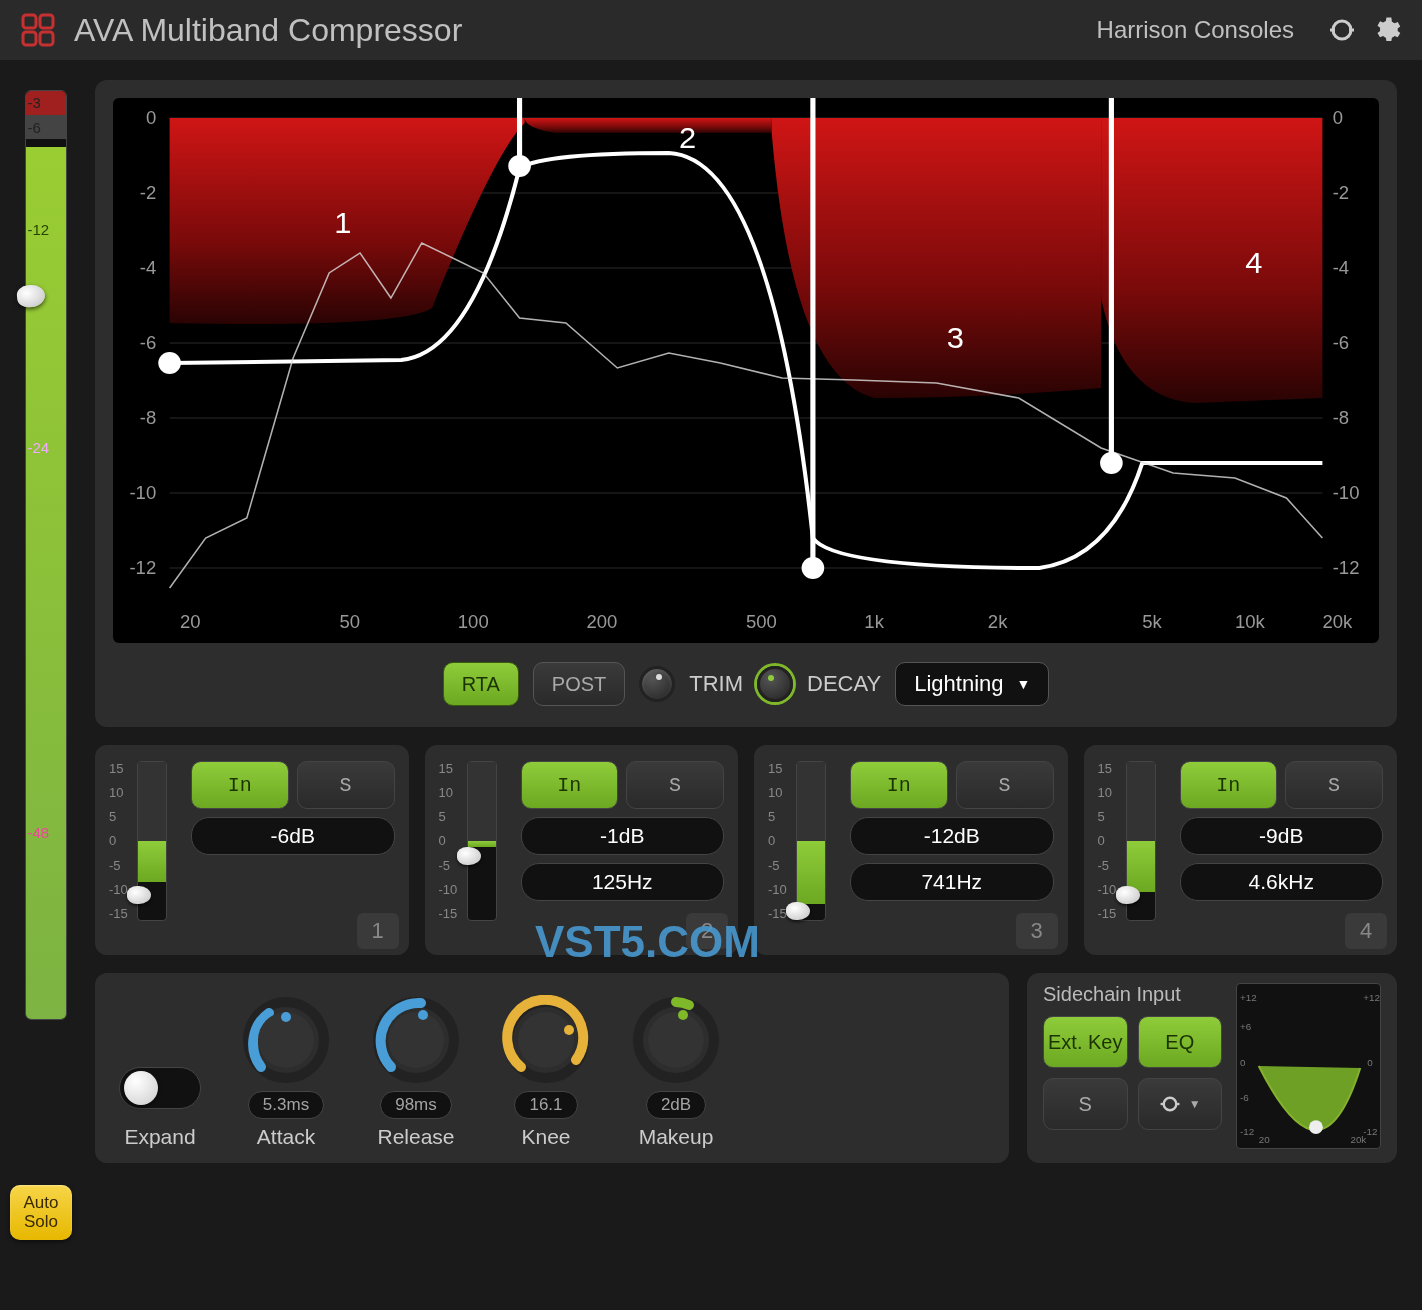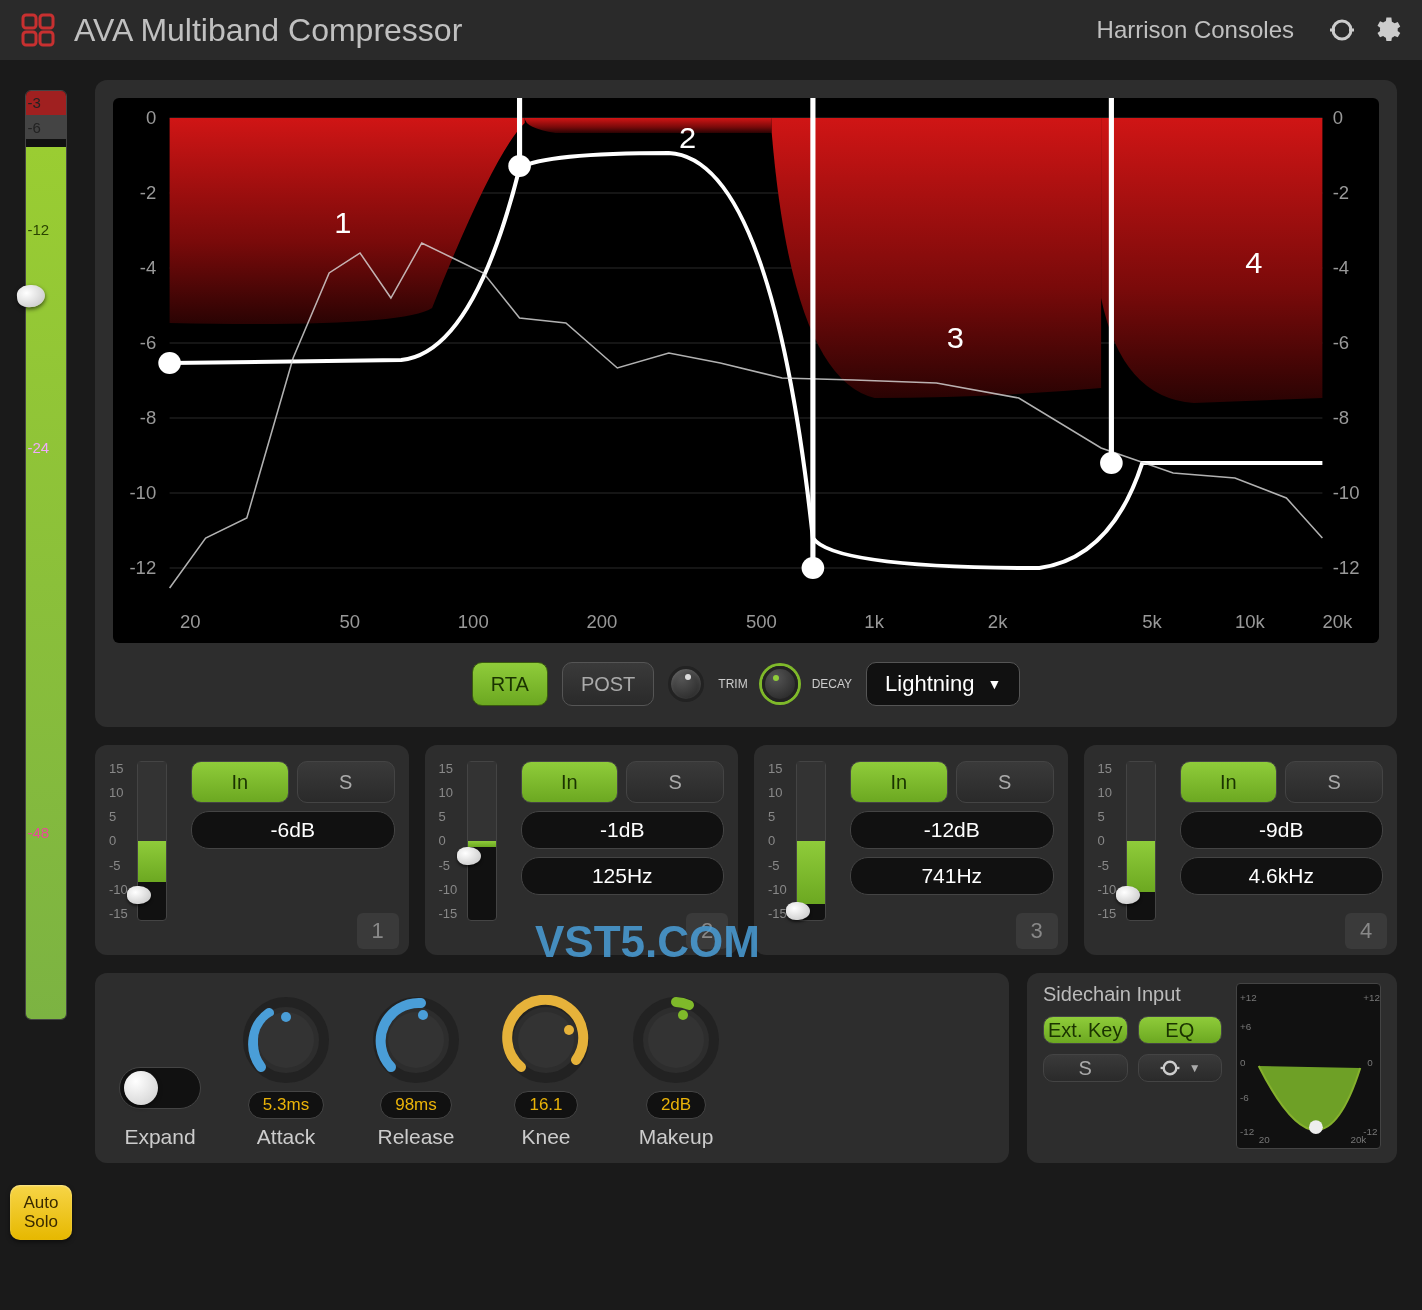--- a/index.html
+++ b/index.html
@@ -31,56 +31,56 @@
 .graph svg { width: 100%; height: 100%; }
 
 .rta-row { display: flex; align-items: center; justify-content: center; gap: 14px; margin-top: 16px; height: 50px; }
 .btn { height: 44px; border-radius: 10px; display: flex; align-items: center; justify-content: center; font-size: 20px; border: 1px solid #555; cursor: pointer; padding: 0 18px; }
 .btn-green { background: linear-gradient(#8fcc3a,#6ca821); color: #1a3300; border-color: #3a5a10; font-weight: 500; }
 .btn-dark { background: linear-gradient(#3a3a3a,#2a2a2a); color: #aaa; }
 .knob-mini { width: 36px; height: 36px; border-radius: 50%; background: radial-gradient(circle at 35% 30%,#555,#222); border: 3px solid #222; position: relative; box-shadow: inset 0 2px 4px rgba(255,255,255,.15); }
 .knob-mini.green-ring { box-shadow: 0 0 0 3px #7fb92a; }
 .knob-dot { position: absolute; width: 6px; height: 6px; background: #ddd; border-radius: 50%; }
 .knob-dot.green { background: #8fcc3a; }
-.rta-label { font-size: 12px; color: #ccc; }
+.rta-label { font-size: 22px; color: #ccc; }
 .dropdown { background: #111; border: 1px solid #555; border-radius: 10px; height: 44px; padding: 0 18px; display: flex; align-items: center; gap: 13px; font-size: 22px; color: #fff; cursor: pointer; }
 .dropdown-arrow { font-size: 14px; }
 
 .bands-row { display: flex; gap: 16px; margin-bottom: 18px; }
 .band-panel { flex: 1; background: #2d2d2d; border-radius: 12px; padding: 16px 14px 40px 14px; position: relative; height: 210px; display: flex; gap: 12px; }
 .band-meter-wrap { width: 70px; position: relative; height: 160px; }
 .band-scale { position: absolute; left: 0; top: 0; height: 100%; display: flex; flex-direction: column; justify-content: space-between; font-size: 13px; color: #888; }
 .band-meter { position: absolute; left: 28px; width: 30px; height: 100%; background: #111; border-radius: 4px; border: 1px solid #444; }
 .band-meter-top { position: absolute; top: 0; width: 100%; background: #333; }
 .band-meter-fill { position: absolute; width: 100%; background: linear-gradient(#8fcc3a,#6ca821); }
 .band-thumb { position: absolute; left: 18px; width: 24px; height: 18px; background: radial-gradient(ellipse at 35% 35%,#fff,#c0c0c0); border-radius: 50% 60% 60% 50%; box-shadow: 0 2px 3px rgba(0,0,0,.6); }
 .band-btns { display: flex; flex-direction: column; gap: 8px; flex: 1; }
 .band-btn-row { display: flex; gap: 8px; }
-.sbtn { height: 42px; border-radius: 10px; display: flex; align-items: center; justify-content: center; font-size: 20px; border: 1px solid #444; cursor: pointer; }
+.sbtn { height: 48px; border-radius: 10px; display: flex; align-items: center; justify-content: center; font-size: 20px; border: 1px solid #444; cursor: pointer; font-family: Liberation Mono, monospace; }
 .sbtn.in { flex: 1; background: linear-gradient(#8fcc3a,#6ca821); color: #1a3300; font-weight: 500; }
 .sbtn.solo { flex: 1; background: linear-gradient(#3a3a3a,#2a2a2a); color: #aaa; }
 .val-pill { background: #111; border: 1px solid #444; border-radius: 18px; height: 38px; display: flex; align-items: center; justify-content: center; font-size: 21px; color: #fff; cursor: pointer; }
 .band-num { position: absolute; bottom: 6px; right: 10px; width: 42px; height: 36px; background: #3a3a3a; border-radius: 6px; display: flex; align-items: center; justify-content: center; font-size: 22px; color: #888; }
 
 .bottom-row { display: flex; gap: 18px; }
 .compressor-panel { flex: 1; background: #2d2d2d; border-radius: 12px; padding: 20px 24px 14px; display: flex; align-items: flex-end; gap: 40px; height: 190px; }
 .toggle-wrap { display: flex; flex-direction: column; align-items: center; gap: 16px; }
 .toggle { width: 82px; height: 42px; background: #111; border-radius: 21px; position: relative; cursor: pointer; border: 1px solid #444; }
 .toggle-knob { position: absolute; width: 34px; height: 34px; background: radial-gradient(circle at 35% 30%,#fff,#ccc); border-radius: 50%; top: 3px; left: 4px; box-shadow: 0 2px 4px rgba(0,0,0,.5); }
 .ctrl-label { font-size: 21px; color: #ccc; }
 .knob-ctrl { display: flex; flex-direction: column; align-items: center; gap: 6px; }
 .big-knob { width: 90px; height: 90px; position: relative; }
 .big-knob svg { width: 100%; height: 100%; }
-.knob-val { background: #111; border: 1px solid #444; border-radius: 14px; padding: 3px 14px; font-size: 17px; color: #eab308; }
+.knob-val { background: #111; border: 1px solid #444; border-radius: 14px; padding: 3px 14px; font-size: 17px; color: #a3a3a3; }
 
 .sidechain-panel { width: 370px; background: #2d2d2d; border-radius: 12px; padding: 10px 16px 14px; height: 190px; display: flex; gap: 14px; }
 .sc-left { flex: 1; display: flex; flex-direction: column; gap: 10px; }
 .sc-title { font-size: 20px; color: #bbb; }
 .sc-row { display: flex; gap: 10px; }
-.sc-btn { flex: 1; height: 28px; border-radius: 10px; display: flex; align-items: center; justify-content: center; font-size: 20px; cursor: pointer; border: 1px solid #444; }
+.sc-btn { flex: 1; height: 52px; border-radius: 10px; display: flex; align-items: center; justify-content: center; font-size: 20px; cursor: pointer; border: 1px solid #444; }
 .sc-green { background: linear-gradient(#8fcc3a,#6ca821); color: #1a3300; font-weight: 500; }
 .sc-dark { background: linear-gradient(#3a3a3a,#2a2a2a); color: #aaa; }
 .sc-graph { width: 145px; background: #111; border-radius: 4px; position: relative; border: 1px solid #444; }
 .watermark { position:absolute; color:#4a9ed8; font-size:44px; font-weight:bold; opacity:.85; pointer-events:none; }
 </style>
 </head>
 <body>
 
 <div class="header">
   <div class="logo">

